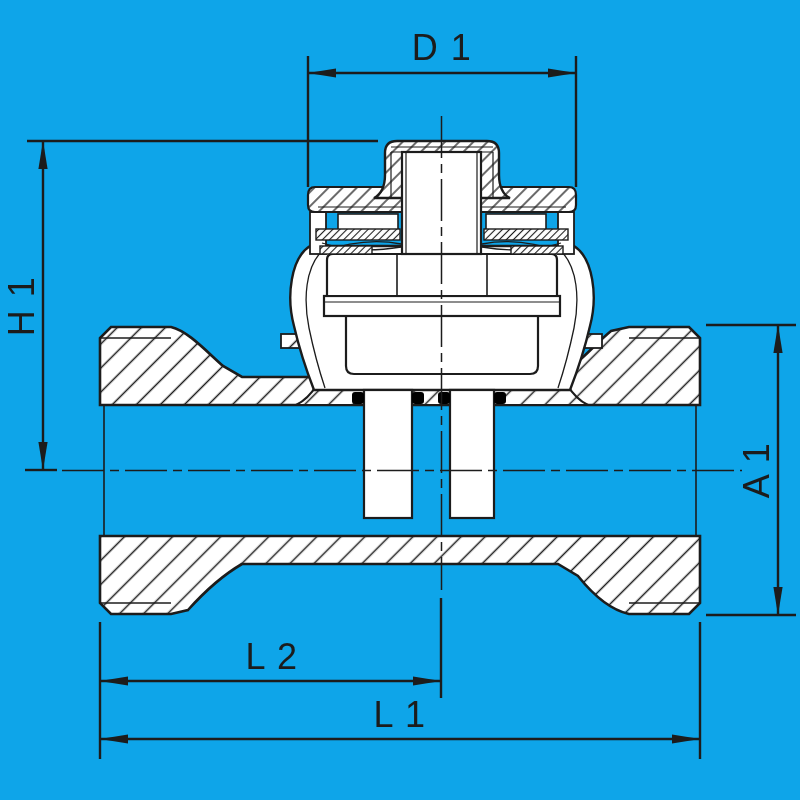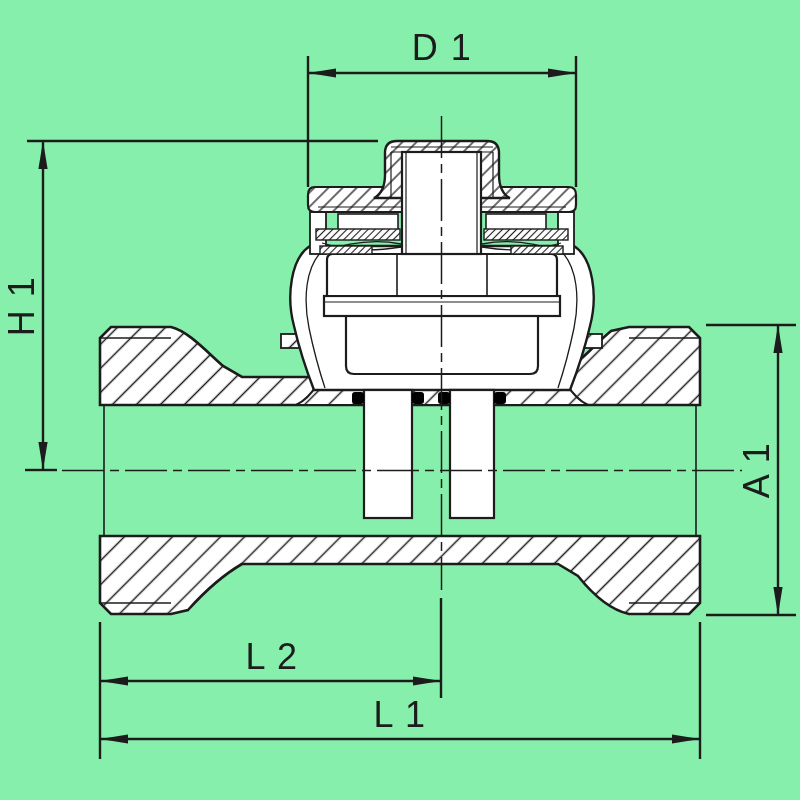--- a/index.html
+++ b/index.html
@@ -7,21 +7,21 @@
     padding: 0;
     background: #ffffff;
     width: 800px;
     height: 800px;
     overflow: hidden;
     font-family: "Liberation Sans", sans-serif;
   }
   #stage {
     width: 800px;
     height: 800px;
-    background: #86efac;
+    background: #0ea5e9;
   }
   svg { display: block; }
   text {
     font-family: "Liberation Sans", sans-serif;
     font-size: 36px;
     letter-spacing: 1.5px;
     stroke: none;
   }
 </style>
 </head>

